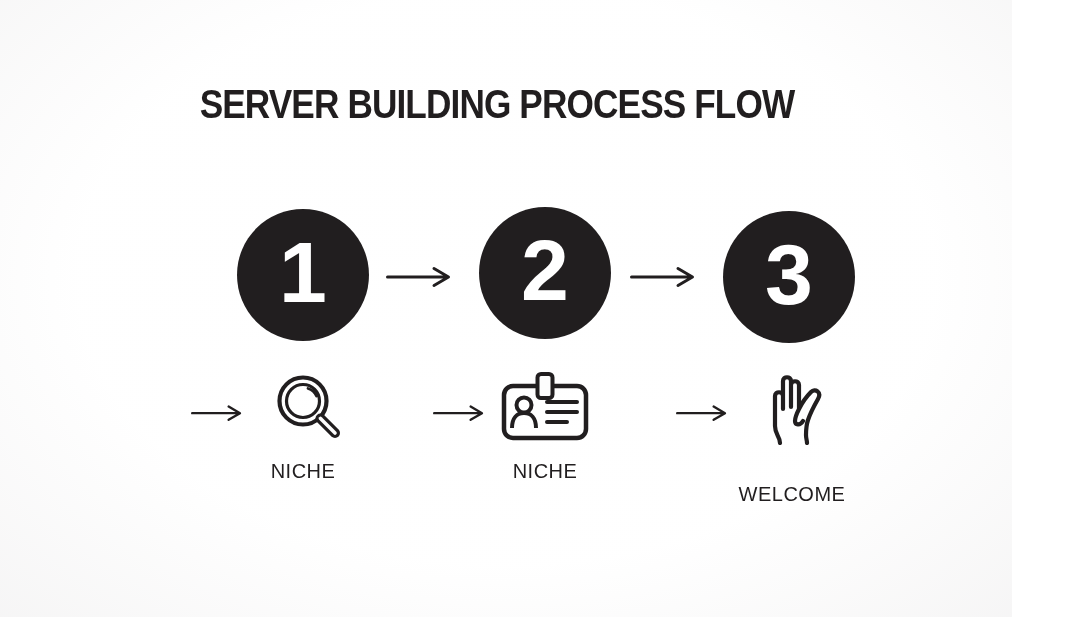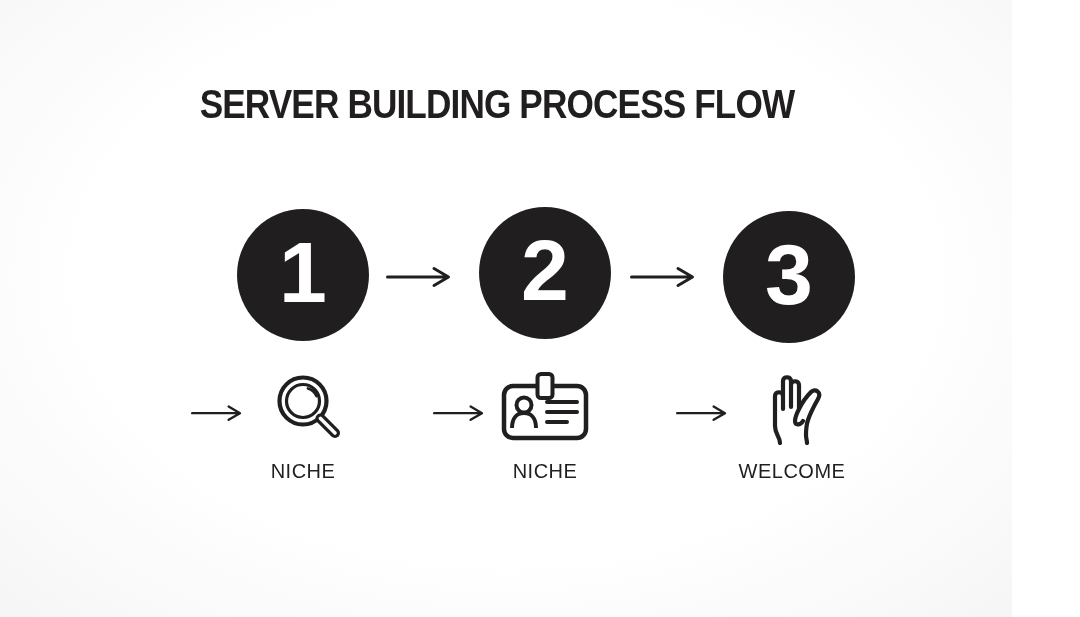--- a/index.html
+++ b/index.html
@@ -77,21 +77,21 @@
     top: 460px;
     transform: translateX(-50%);
     font-size: 20px;
     font-weight: 400;
     letter-spacing: 0.5px;
     color: var(--ink);
     white-space: nowrap;
   }
   .label-1 { left: 303px; }
   .label-2 { left: 545px; }
-  .label-3 { left: 792px; }
+  .label-3 { left: 792px; margin-top: 23px; }
 </style>
 </head>
 <body>
 
 <div class="canvas">
 
   <h1 class="title">SERVER BUILDING PROCESS FLOW</h1>
 
   <div class="circle circle-1">
     <span class="num">1</span>

